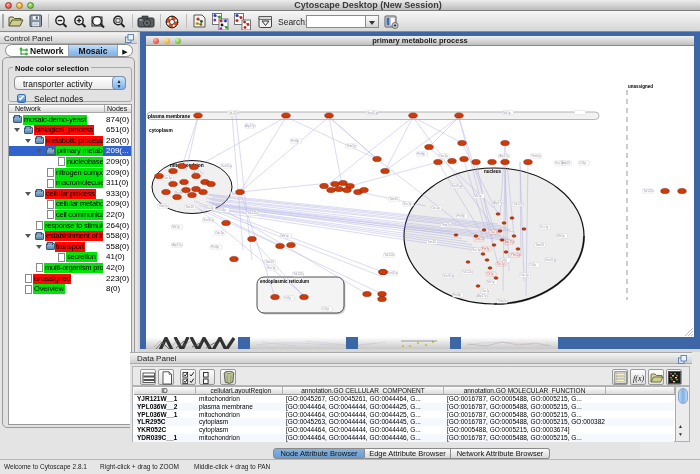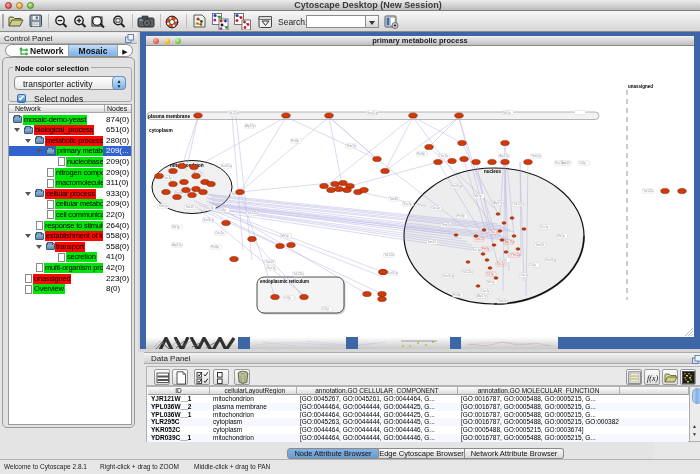--- a/index.html
+++ b/index.html
@@ -77,21 +77,21 @@
 #ititle { position:absolute; left:6px; top:4px; width:548px; height:10px;
   background:linear-gradient(#efefef,#d3d3d3 60%,#bfbfbf); border-bottom:1px solid #888;
   font-size:7.5px; font-weight:bold; color:#222; text-align:center; line-height:10px;}
 #ititle .light { position:absolute; top:2px; width:6px; height:6px; border-radius:50%; }
 #icanvas { position:absolute; left:6px; top:14px; width:548px; height:291px; background:#fff; }
 
 
 #strip { position:absolute; left:6px; top:305px; width:556px; height:12px; background:linear-gradient(#fff,#cfcfcf); overflow:hidden;}
 
 
-#dpanel { position:absolute; left:144px; top:352px; width:510px; height:108px; background:#e4e4e4; }
+#dpanel { position:absolute; left:130px; top:352px; width:510px; height:108px; background:#e4e4e4; }
 #dphead { position:absolute; left:0px; top:0px; width:562px; height:12px;
   background:linear-gradient(#f4f4f4,#cfcfcf); border-top:1px solid #aaa; border-bottom:1px solid #aaa;
   font-size:8px; color:#222; padding:1px 0 0 7px; }
 #dptool { position:absolute; left:2px; top:14px; width:558px; height:20px;
   background:#e9e9e9; border:1px solid #b5b5b5; }
 .dbtn { position:absolute; top:2px; width:16px; height:16px; background:linear-gradient(#fcfcfc,#e0e0e0);
   border:1px solid #9a9a9a; border-radius:2px; }
 #dtable { position:absolute; left:2px; top:34px; width:558px; height:56px; background:#fff; border:1px solid #b0b0b0; font-size:7px;}
 .dhcell { position:absolute; top:0; height:8px; background:linear-gradient(#fbfbfb,#dcdcdc);
   border-right:1px solid #b0b0b0; border-bottom:1px solid #9a9a9a; font-size:6.5px; color:#111; text-align:center; overflow:hidden;}
@@ -842,21 +842,21 @@
           <div class="dcell" style="left:311px;width:161px;">[GO:0016787, GO:0005488, GO:0005215, G...</div>
         </div>
         <div style="position:absolute;left:542px;top:0;width:14px;height:54px;background:#ececec;border-left:1px solid #aaa;">
 <div style="position:absolute;left:1.5px;top:1px;width:10px;height:16px;border-radius:5px;background:linear-gradient(90deg,#bcd6f2,#7fb0e4 50%,#bcd6f2);border:0.5px solid #88a8cc;"></div>
 <div style="position:absolute;left:2px;top:36px;font-size:5px;color:#333;">▲</div>
 <div style="position:absolute;left:2px;top:44px;font-size:5px;color:#333;">▼</div>
 </div>
       </div>
     <div id="dtabs">
         <div class="dtab" style="left:143px;width:92px;background:linear-gradient(#85b2e0,#689dd2);border-radius:3px 0 0 3px;">Node Attribute Browser</div>
-        <div class="dtab" style="left:235px;width:86px;border-left:none;">Edge Cytoscape Browser</div>
+        <div class="dtab" style="left:235px;width:86px;border-left:none;">Edge Attribute Browser</div>
         <div class="dtab" style="left:321px;width:99px;border-left:none;border-radius:0 3px 3px 0;">Network Attribute Browser</div>
       </div>
   </div>
 
   <div id="status">
     <span style="position:absolute;left:4px;top:3px;font-size:6.5px;">Welcome to Cytoscape 2.8.1</span>
     <span style="position:absolute;left:100px;top:3px;font-size:6.5px;">Right-click + drag to ZOOM</span>
     <span style="position:absolute;left:194px;top:3px;font-size:6.5px;">Middle-click + drag to PAN</span>
   </div>
 </div>

